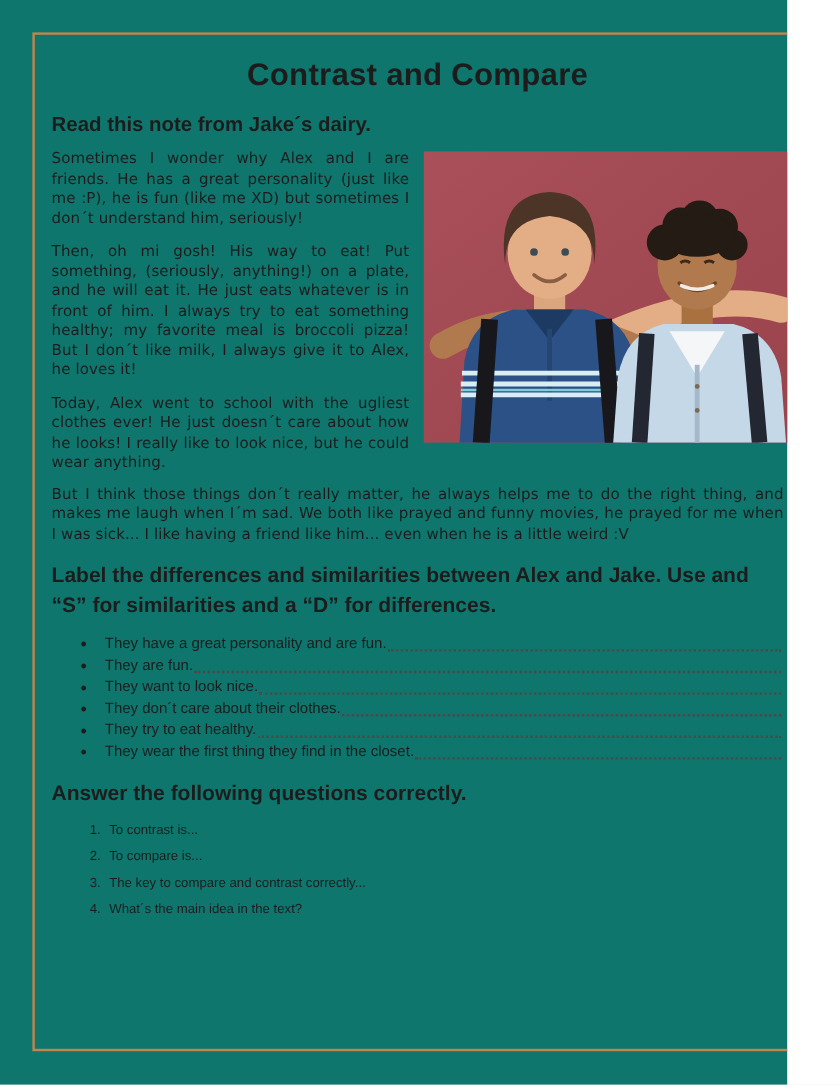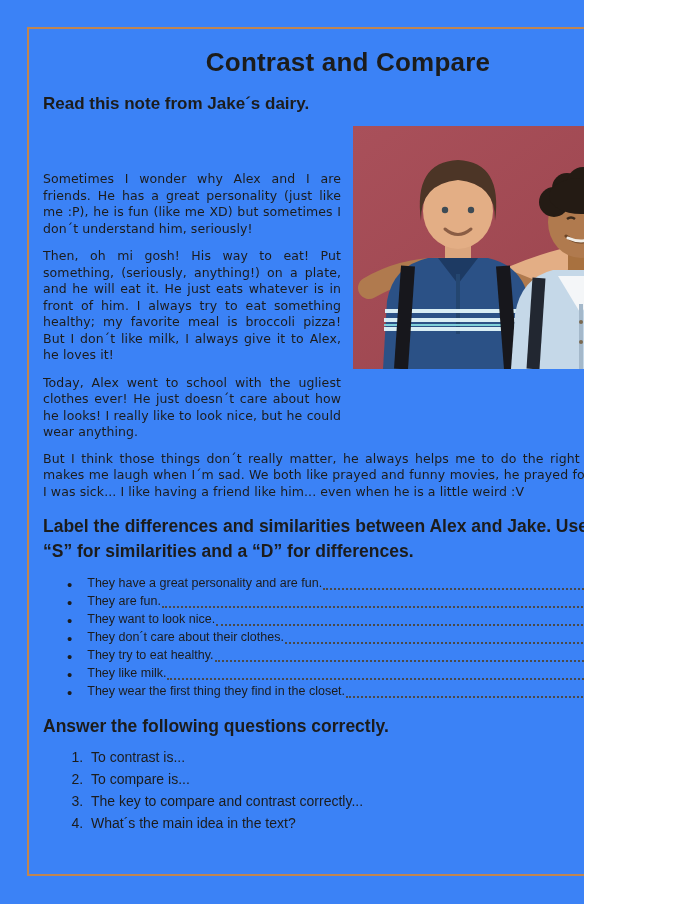--- a/index.html
+++ b/index.html
@@ -1,19 +1,19 @@
 <!DOCTYPE html>
 <html><head>
 <meta charset="utf-8">
 <style>
   html,body{margin:0;padding:0;background:#ffffff;}
   .page{
     position:relative;
-    width:584px;height:904px;
-    background:#3b82f6;
+    width:656px;height:904px;
+    background:#0f766e;
     font-family:"Liberation Sans",sans-serif;
     color:#1c1c1c;
     overflow:hidden;
   }
   .sheet{
     position:absolute;
     left:27px;top:27px;
     width:646px;height:849px;
     box-sizing:border-box;
     border:2px solid #c1854f;
@@ -35,21 +35,20 @@
     margin:14px 0 0 0;
     font-size:17.5px;
     font-weight:700;
     line-height:1.45;
   }
   .hand{
     font-family:cursive,"DejaVu Sans",sans-serif;
     font-size:12.5px;
     line-height:16.5px;
     letter-spacing:0.1px;
-    margin-top:47px;
   }
   .diary-date{
     margin:30px 0 0 0;
   }
   .diary-row{
     display:flex;
     margin-top:10px;
     gap:12px;
   }
   .diary-col{
@@ -99,21 +98,21 @@
   .answer-heading{
     margin:16px 0 0 0;
     font-size:17.5px;
     font-weight:700;
   }
   ol.question-list{
     margin:12px 0 0 0;
     padding-left:44px;
   }
   ol.question-list li{
-    font-size:14px;
+    font-size:11px;
     line-height:17px;
     margin-bottom:5px;
     padding-left:4px;
   }
 </style>
 </head>
 <body>
 
 <div class="page">
   <div class="sheet">
@@ -211,24 +210,20 @@
         </li>
       <li>
           <span>They don´t care about their clothes.</span>
           <span class="dots"></span>
         </li>
       <li>
           <span>They try to eat healthy.</span>
           <span class="dots"></span>
         </li>
       <li>
-          <span>They like milk.</span>
-          <span class="dots"></span>
-        </li>
-      <li>
           <span>They wear the first thing they find in the closet.</span>
           <span class="dots"></span>
         </li>
     </ul>
 
     <h2 class="answer-heading">Answer the following questions correctly.</h2>
 
     <ol class="question-list">
       <li>To contrast is...</li>
       <li>To compare is...</li>

